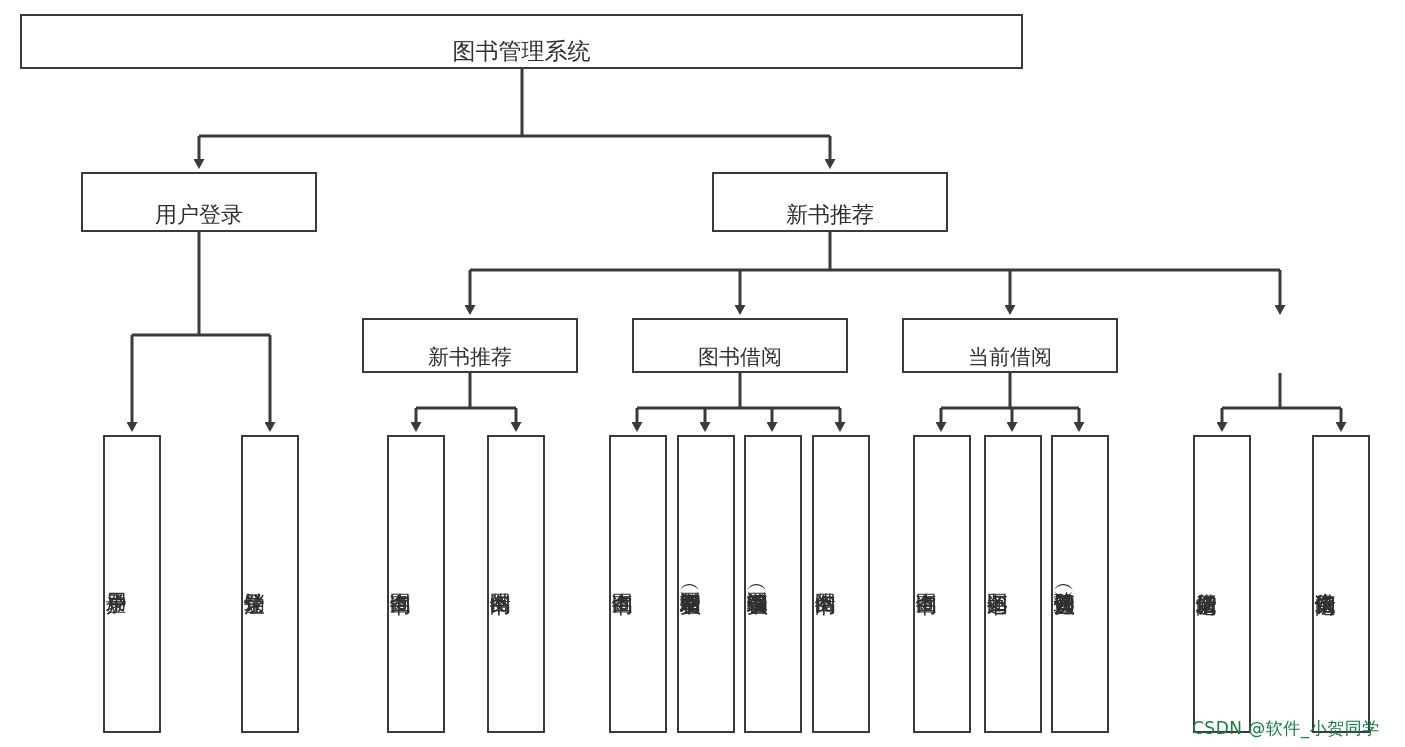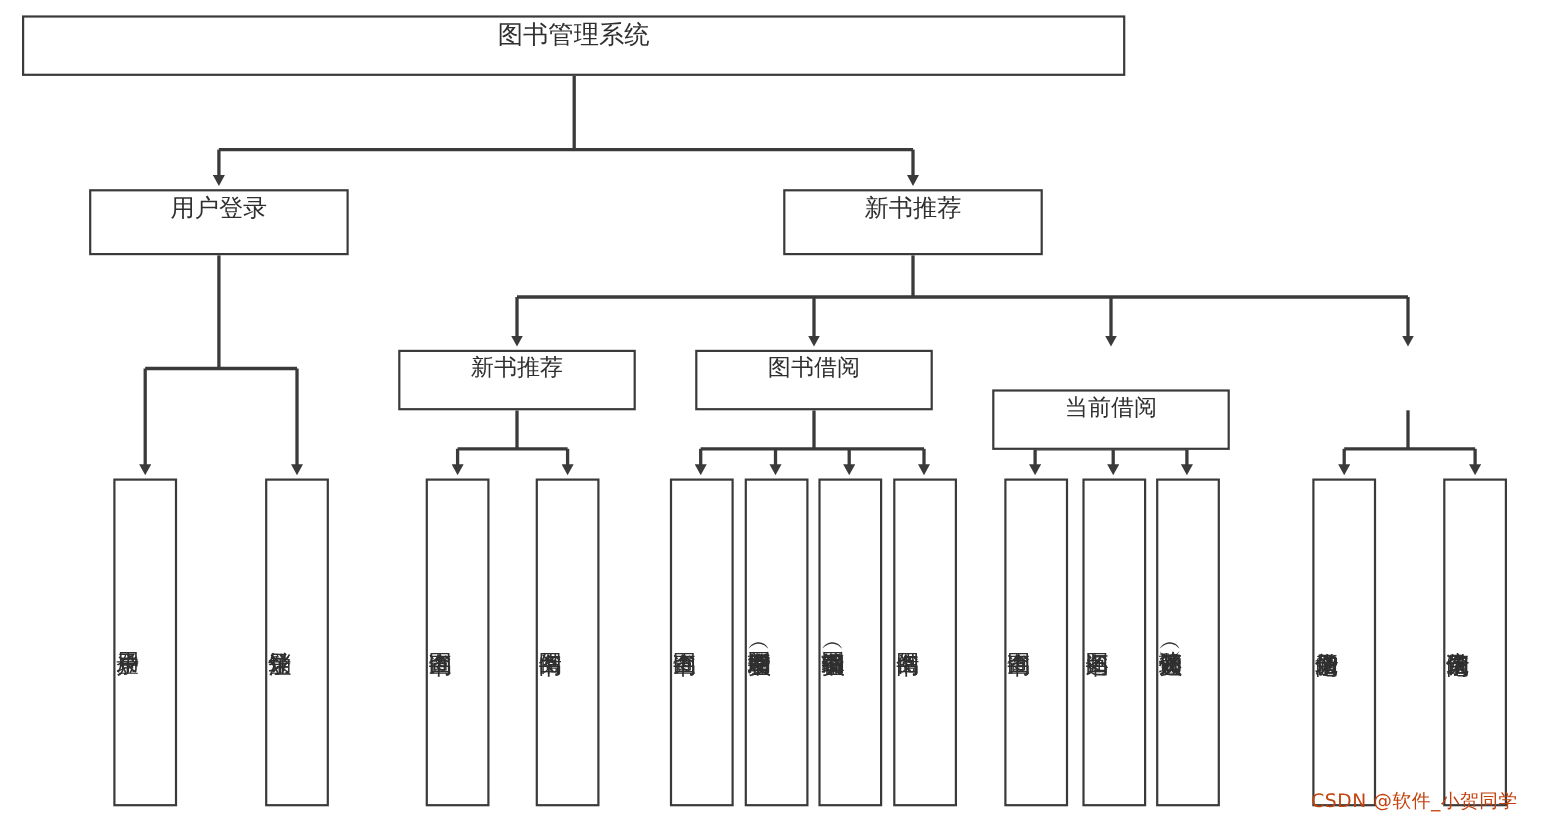--- a/index.html
+++ b/index.html
@@ -26,21 +26,21 @@
     width: 1405px;
     height: 747px;
     pointer-events: none;
   }
   .node {
     position: absolute;
     box-sizing: border-box;
     border: 2px solid #3a3a3a;
     background: #ffffff;
     display: flex;
-    align-items: flex-start;
+    align-items: flex-end;
     justify-content: center;
     color: #2f2f2f;
   }
   .node.root {
     font-size: 23px;
   }
   .node.level1 {
     font-size: 22px;
   }
   .node.level2 {
@@ -56,21 +56,21 @@
     line-height: 1.06;
     letter-spacing: 0.5px;
   }
   .node-label {
     display: block;
     white-space: nowrap;
   }
   .watermark {
     position: absolute;
     font-size: 17px;
-    color: #c2410c;
+    color: #15803d;
     white-space: nowrap;
     letter-spacing: 0.5px;
   }
 </style>
 </head>
 <body>
 
 <div id="canvas">
 
   <svg class="wires" viewBox="0 0 1405 747" xmlns="http://www.w3.org/2000/svg">
@@ -133,21 +133,21 @@
   <div class="node level1" style="left:712px; top:172px; width:236px; height:60px;">
     <span class="node-label">新书推荐</span>
   </div>
 
   <div class="node level2" style="left:632px; top:318px; width:216px; height:55px;">
     <span class="node-label">图书借阅</span>
   </div>
   <div class="node level2" style="left:362px; top:318px; width:216px; height:55px;">
     <span class="node-label">新书推荐</span>
   </div>
-  <div class="node level2" style="left:902px; top:318px; width:216px; height:55px;margin-top:36px;">
+  <div class="node level2" style="left:902px; top:318px; width:216px; height:55px;">
     <span class="node-label">当前借阅</span>
   </div>
 
   <div class="node leaf" style="left:103px; top:435px; width:58px; height:298px;">
     <span class="node-label">用户登录</span>
   </div>
   <div class="node leaf" style="left:241px; top:435px; width:58px; height:298px;">
     <span class="node-label">注销登录</span>
   </div>
 

